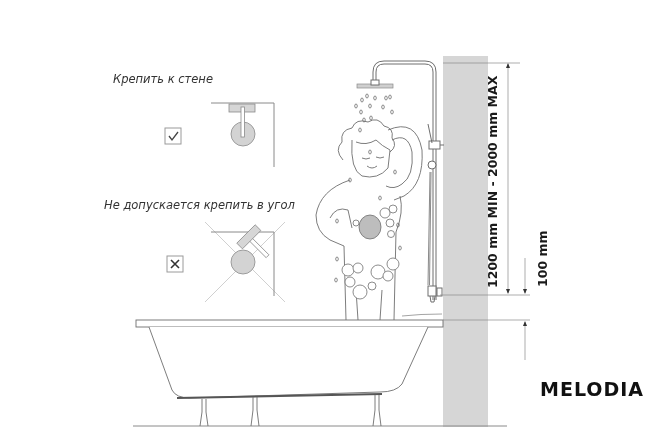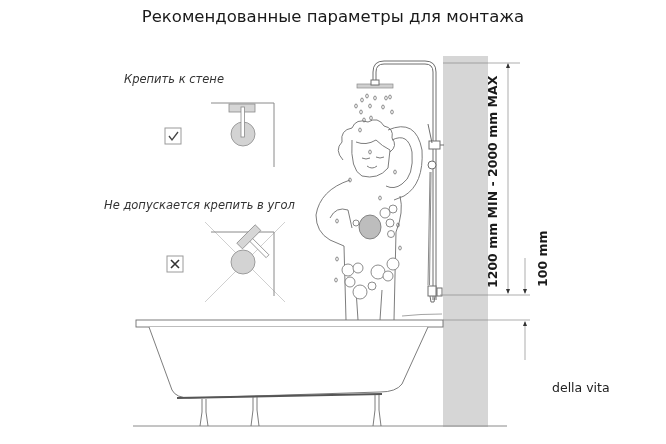--- a/index.html
+++ b/index.html
@@ -12,24 +12,23 @@
                  transform-origin: left top; transform: rotate(-90deg); white-space: nowrap; }
     .logo { position: absolute; left: 540px; top: 378px; width: 120px; }
     .logo-main { font-size: 19px; font-weight: bold; letter-spacing: 1px; color: #111; }
     .logo-sub { font-size: 12.5px; color: #222; margin-left: 12px; margin-top: 2px; }
     svg.scene { position: absolute; left: 0; top: 0; }
   </style>
 </head>
 <body>
 
 <div class="title">
-  <div>Рекомендованные параметры для монтажа</div>
 </div>
 
-<div class="caption" style="left:124px; top:72px;">Крепить к стене</div>
+<div class="caption" style="left:113px; top:72px;">Крепить к стене</div>
 <div class="caption" style="left:104px; top:198px;text-align:right;">Не  допускается крепить в угол</div>
 
 <svg class="scene" width="666" height="444" viewBox="0 0 666 444">
 
   <g>
     <rect x="165" y="128" width="16" height="16" fill="#fff" stroke="#9a9a9a" stroke-width="1"></rect>
     <path d="M169 136 L172 140 L178 132" fill="none" stroke="#444" stroke-width="1.3"></path>
     <line x1="211" y1="103" x2="274" y2="103" stroke="#8a8a8a" stroke-width="1"></line>
     <line x1="274" y1="103" x2="274" y2="167" stroke="#8a8a8a" stroke-width="1"></line>
     <rect x="229" y="104" width="26" height="8" fill="#d6d6d6" stroke="#8a8a8a" stroke-width="0.8"></rect>
@@ -164,14 +163,14 @@
     <line x1="443" y1="320" x2="530" y2="320"></line>
     <line x1="525" y1="322" x2="525" y2="360"></line>
     <path d="M523 326 L525 321 L527 326 Z" stroke="none"></path>
   </g>
 </svg>
 
 <div class="dim-label" style="left:485px; top:288px;">1200 mm MIN - 2000 mm MAX</div>
 <div class="dim-label" style="left:535px; top:287px;">100 mm</div>
 
 <div class="logo">
-  <div class="logo-sub">della vita</div>
+  <div class="logo-main">MELODIA</div>
 </div>
 
 </body></html>

